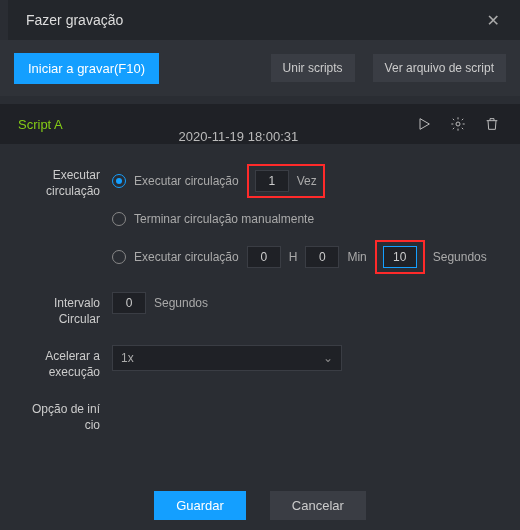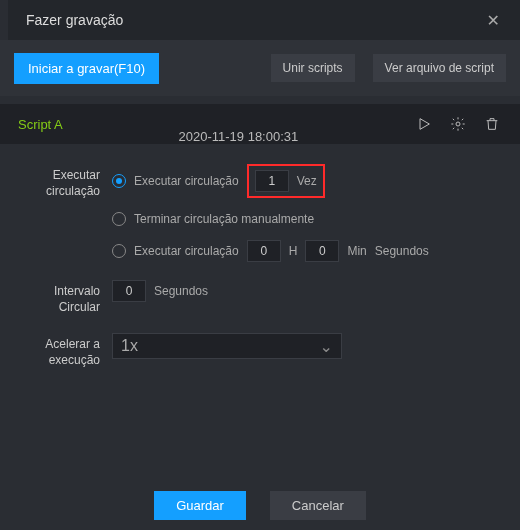--- a/index.html
+++ b/index.html
@@ -57,21 +57,21 @@
   .radio.sel::after { content: ""; width: 6px; height: 6px; background: #149fff; border-radius: 50%; }
   .txt { color: #aaa; font-size: 12px; }
   .numbox {
     width: 34px; height: 22px; background: #1f2126; border: 1px solid #3a3d44;
     color: #ccc; text-align: center; font-size: 12px;
   }
   .numbox.hi { border-color: #149fff; }
   .redbox { border: 2px solid #ff2a2a; padding: 4px 6px; display: inline-flex; align-items: center; gap: 8px; }
   .select {
     width: 230px; height: 26px; background: #1f2126; border: 1px solid #3a3d44;
-    color: #aaa; font-size: 16px; display: flex; align-items: center; justify-content: space-between;
+    color: #aaa; font-size: 12px; display: flex; align-items: center; justify-content: space-between;
     padding: 0 8px; cursor: pointer; text-align: right;
   }
   .chev { color: #888; }
   .chk {
     width: 14px; height: 14px; border: 1.5px solid #888; cursor: pointer; display: inline-block;
   }
   .footer {
     position: absolute; bottom: 0; left: 0; right: 0; height: 50px;
     display: flex; align-items: center; justify-content: center; gap: 24px;
     background: #2a2d33;
@@ -131,20 +131,23 @@
         <span class="radio"></span>
         <span class="txt">Terminar circulação manualmente</span>
       </div>
       <div class="line">
         <span class="radio"></span>
         <span class="txt">Executar circulação</span>
         <input class="numbox" value="0" style="">
         <span class="txt">H</span>
         <input class="numbox" value="0" style="">
         <span class="txt">Min</span>
+        <span class="redbox">
+          <input class="numbox hi" value="10" style="">
+        </span>
         <span class="txt">Segundos</span>
       </div>
     </div>
   </div>
 
   <div class="row">
     <div class="label-col">Intervalo Circular</div>
     <div class="ctl-col">
       <div class="line">
         <input class="numbox" value="0" style="">
@@ -157,19 +160,20 @@
     <div class="label-col">Acelerar a execução</div>
     <div class="ctl-col">
       <div class="select">
         <span>1x</span>
         <span class="chev">⌄</span>
       </div>
     </div>
   </div>
 
   <div class="row">
+    <div class="label-col">Opção de iní cio</div>
   </div>
 </div>
 
 <div class="footer">
   <button class="btn-save">Guardar</button>
   <button class="btn-cancel">Cancelar</button>
 </div>
 
 </body></html>

